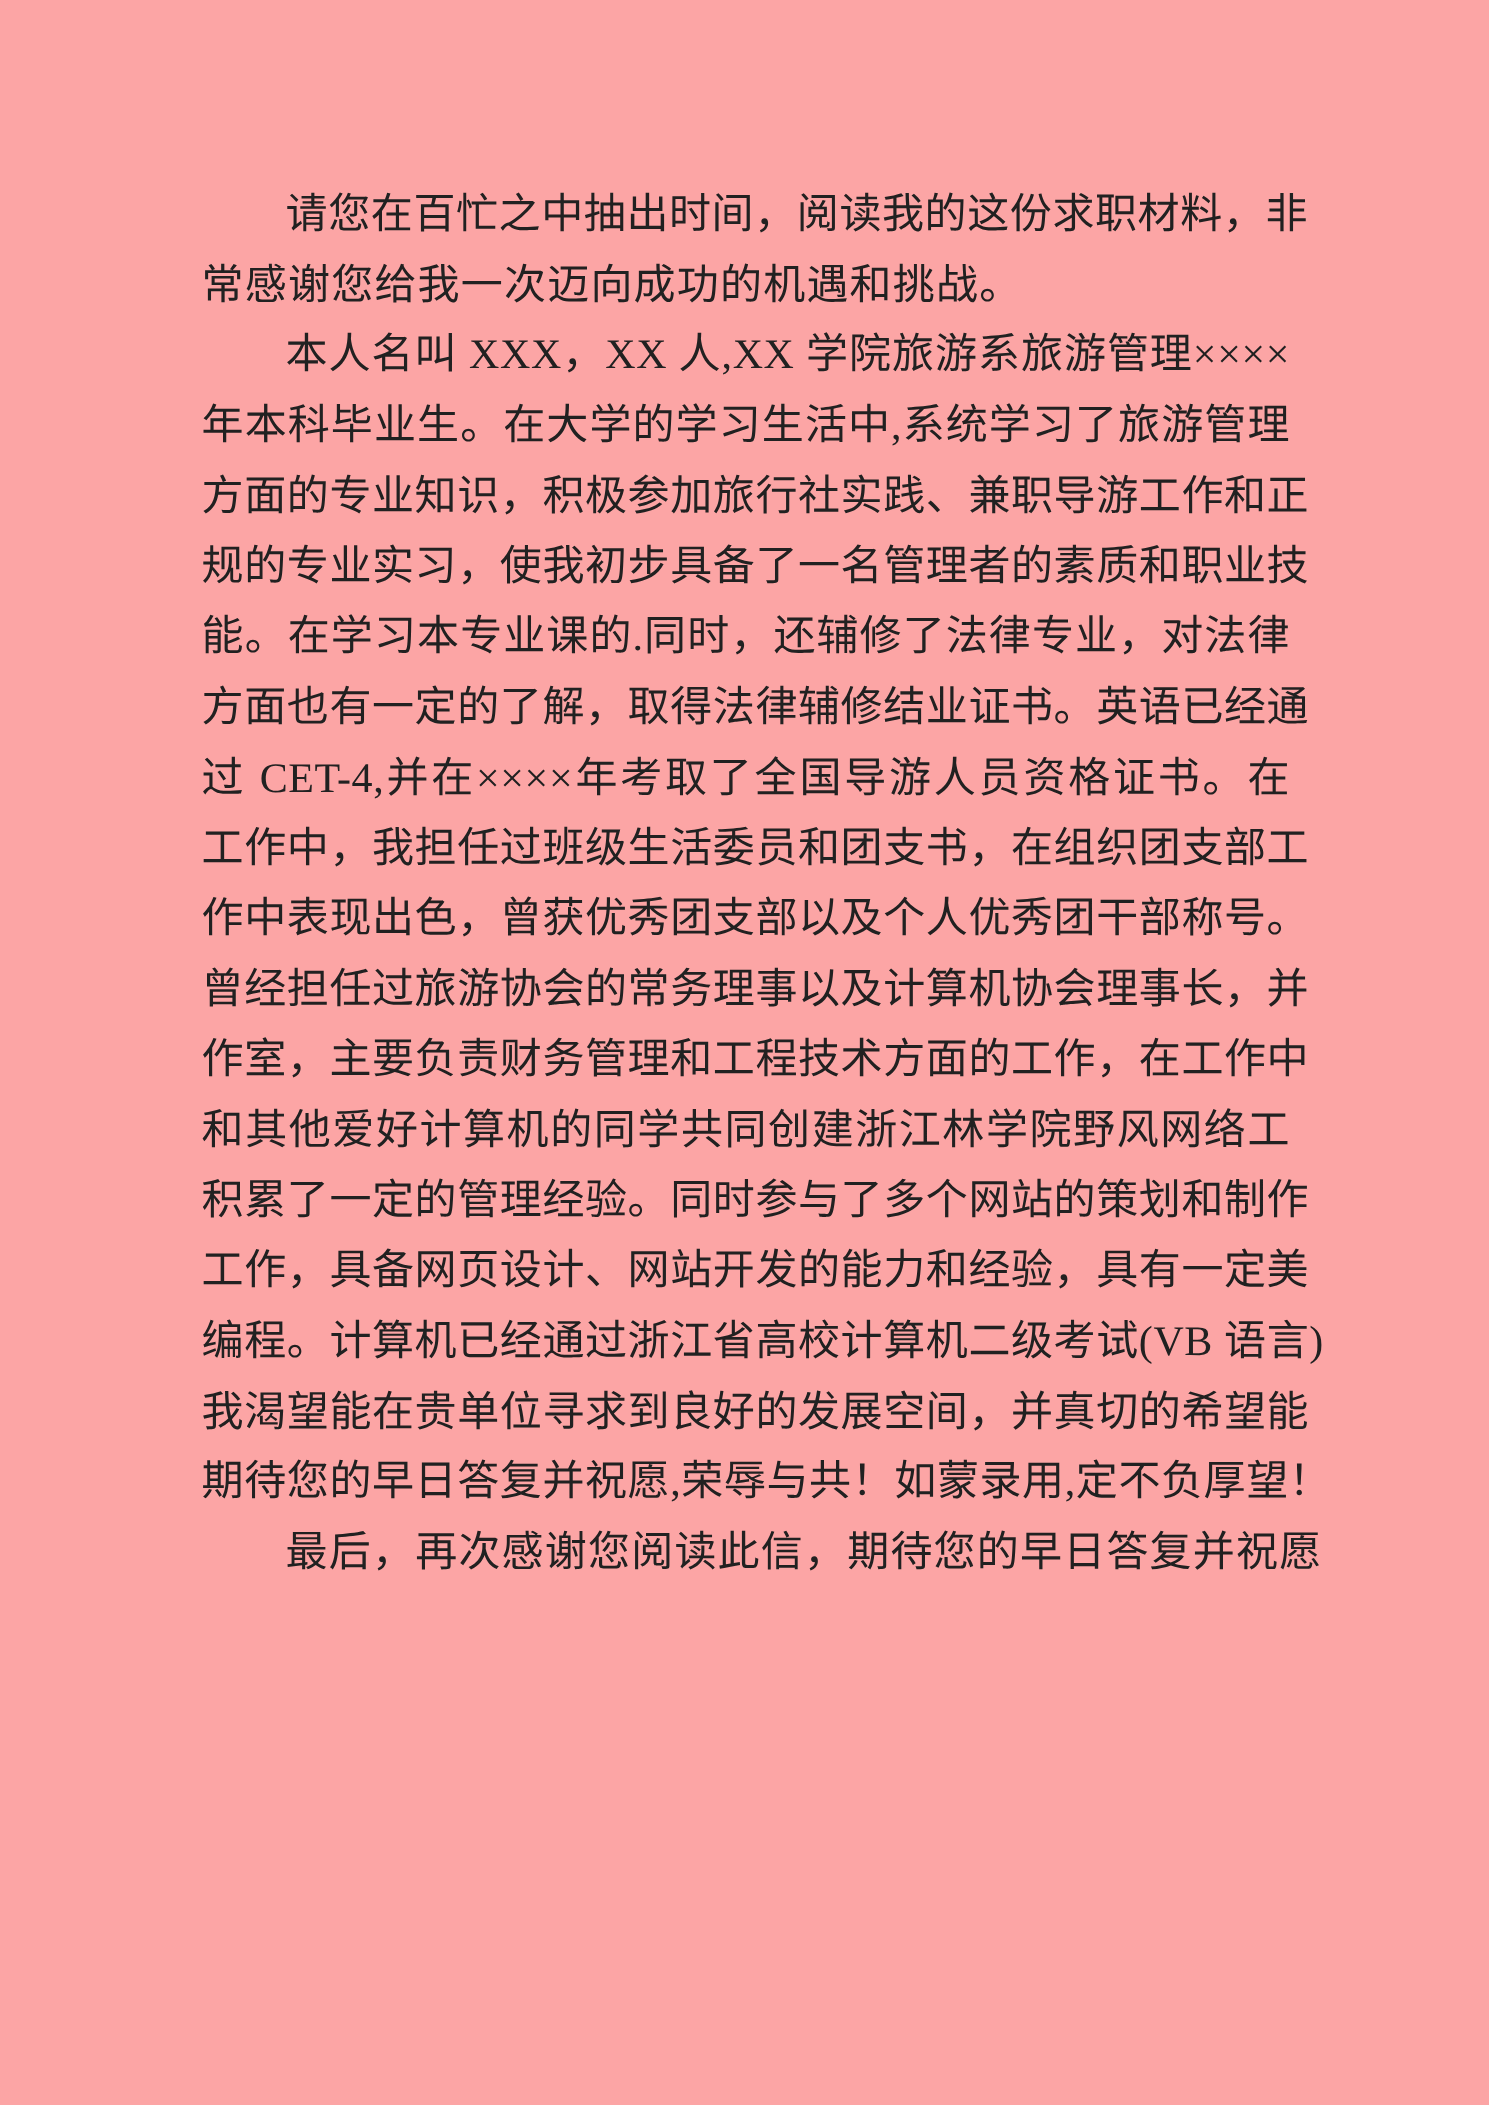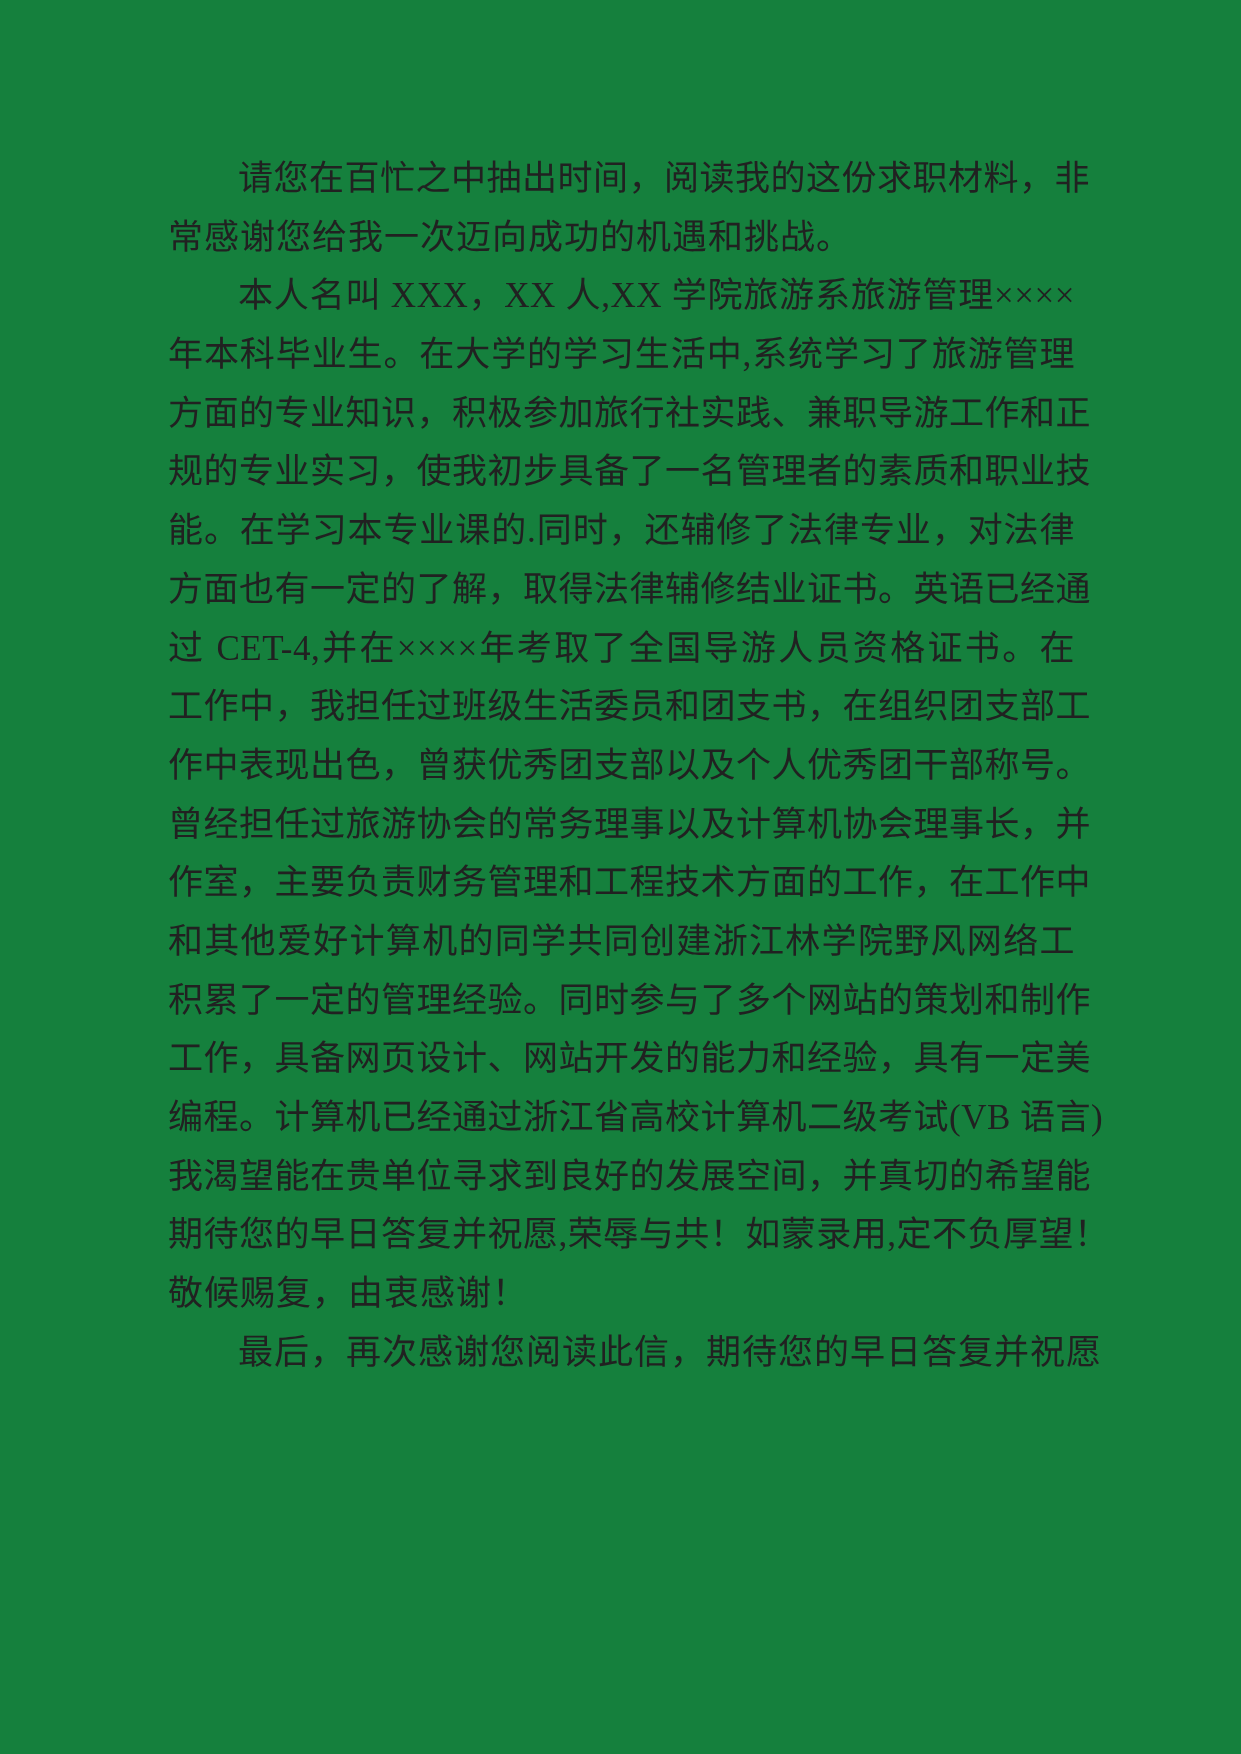--- a/index.html
+++ b/index.html
@@ -41,21 +41,21 @@
     text-indent: 2em;
   }
   .line.last {
     text-align-last: left;
     letter-spacing: 1px;
   }
 </style>
 </head>
 <body>
 
-<div class="page" style="background: #15803d;">
+<div class="page" style="background: #fca5a5;">
   <div class="letter">
       <div class="paragraph">
         <div class="line first" style="color: rgb(33, 33, 33);">请您在百忙之中抽出时间，阅读我的这份求职材料，非</div>
         <div class="line last" style="color: rgb(33, 33, 33);">常感谢您给我一次迈向成功的机遇和挑战。</div>
       </div>
       <div class="paragraph">
         <div class="line first" style="color: rgb(33, 33, 33);">本人名叫 XXX，XX 人,XX 学院旅游系旅游管理××××</div>
         <div class="line" style="color: rgb(33, 33, 33);">年本科毕业生。在大学的学习生活中,系统学习了旅游管理</div>
         <div class="line" style="color: rgb(33, 33, 33);">方面的专业知识，积极参加旅行社实践、兼职导游工作和正</div>
         <div class="line" style="color: rgb(33, 33, 33);">规的专业实习，使我初步具备了一名管理者的素质和职业技</div>
@@ -67,19 +67,18 @@
         <div class="line" style="color: rgb(33, 33, 33);">曾经担任过旅游协会的常务理事以及计算机协会理事长，并</div>
         <div class="line" style="color: rgb(33, 33, 33);">作室，主要负责财务管理和工程技术方面的工作，在工作中</div>
         <div class="line" style="color: rgb(33, 33, 33);">和其他爱好计算机的同学共同创建浙江林学院野风网络工</div>
         <div class="line" style="color: rgb(33, 33, 33);">积累了一定的管理经验。同时参与了多个网站的策划和制作</div>
         <div class="line" style="color: rgb(33, 33, 33);">工作，具备网页设计、网站开发的能力和经验，具有一定美</div>
         <div class="line" style="color: rgb(33, 33, 33);">编程。计算机已经通过浙江省高校计算机二级考试(VB 语言)</div>
       </div>
       <div class="paragraph">
         <div class="line" style="color: rgb(33, 33, 33);">我渴望能在贵单位寻求到良好的发展空间，并真切的希望能</div>
         <div class="line" style="color: rgb(33, 33, 33);">期待您的早日答复并祝愿,荣辱与共！如蒙录用,定不负厚望！</div>
-        <div class="line last" style="color: rgb(33, 33, 33);">敬候赐复，由衷感谢！</div>
       </div>
       <div class="paragraph">
         <div class="line first last" style="color: rgb(33, 33, 33);">最后，再次感谢您阅读此信，期待您的早日答复并祝愿</div>
       </div>
     </div>
 </div>
 
 </body></html>

